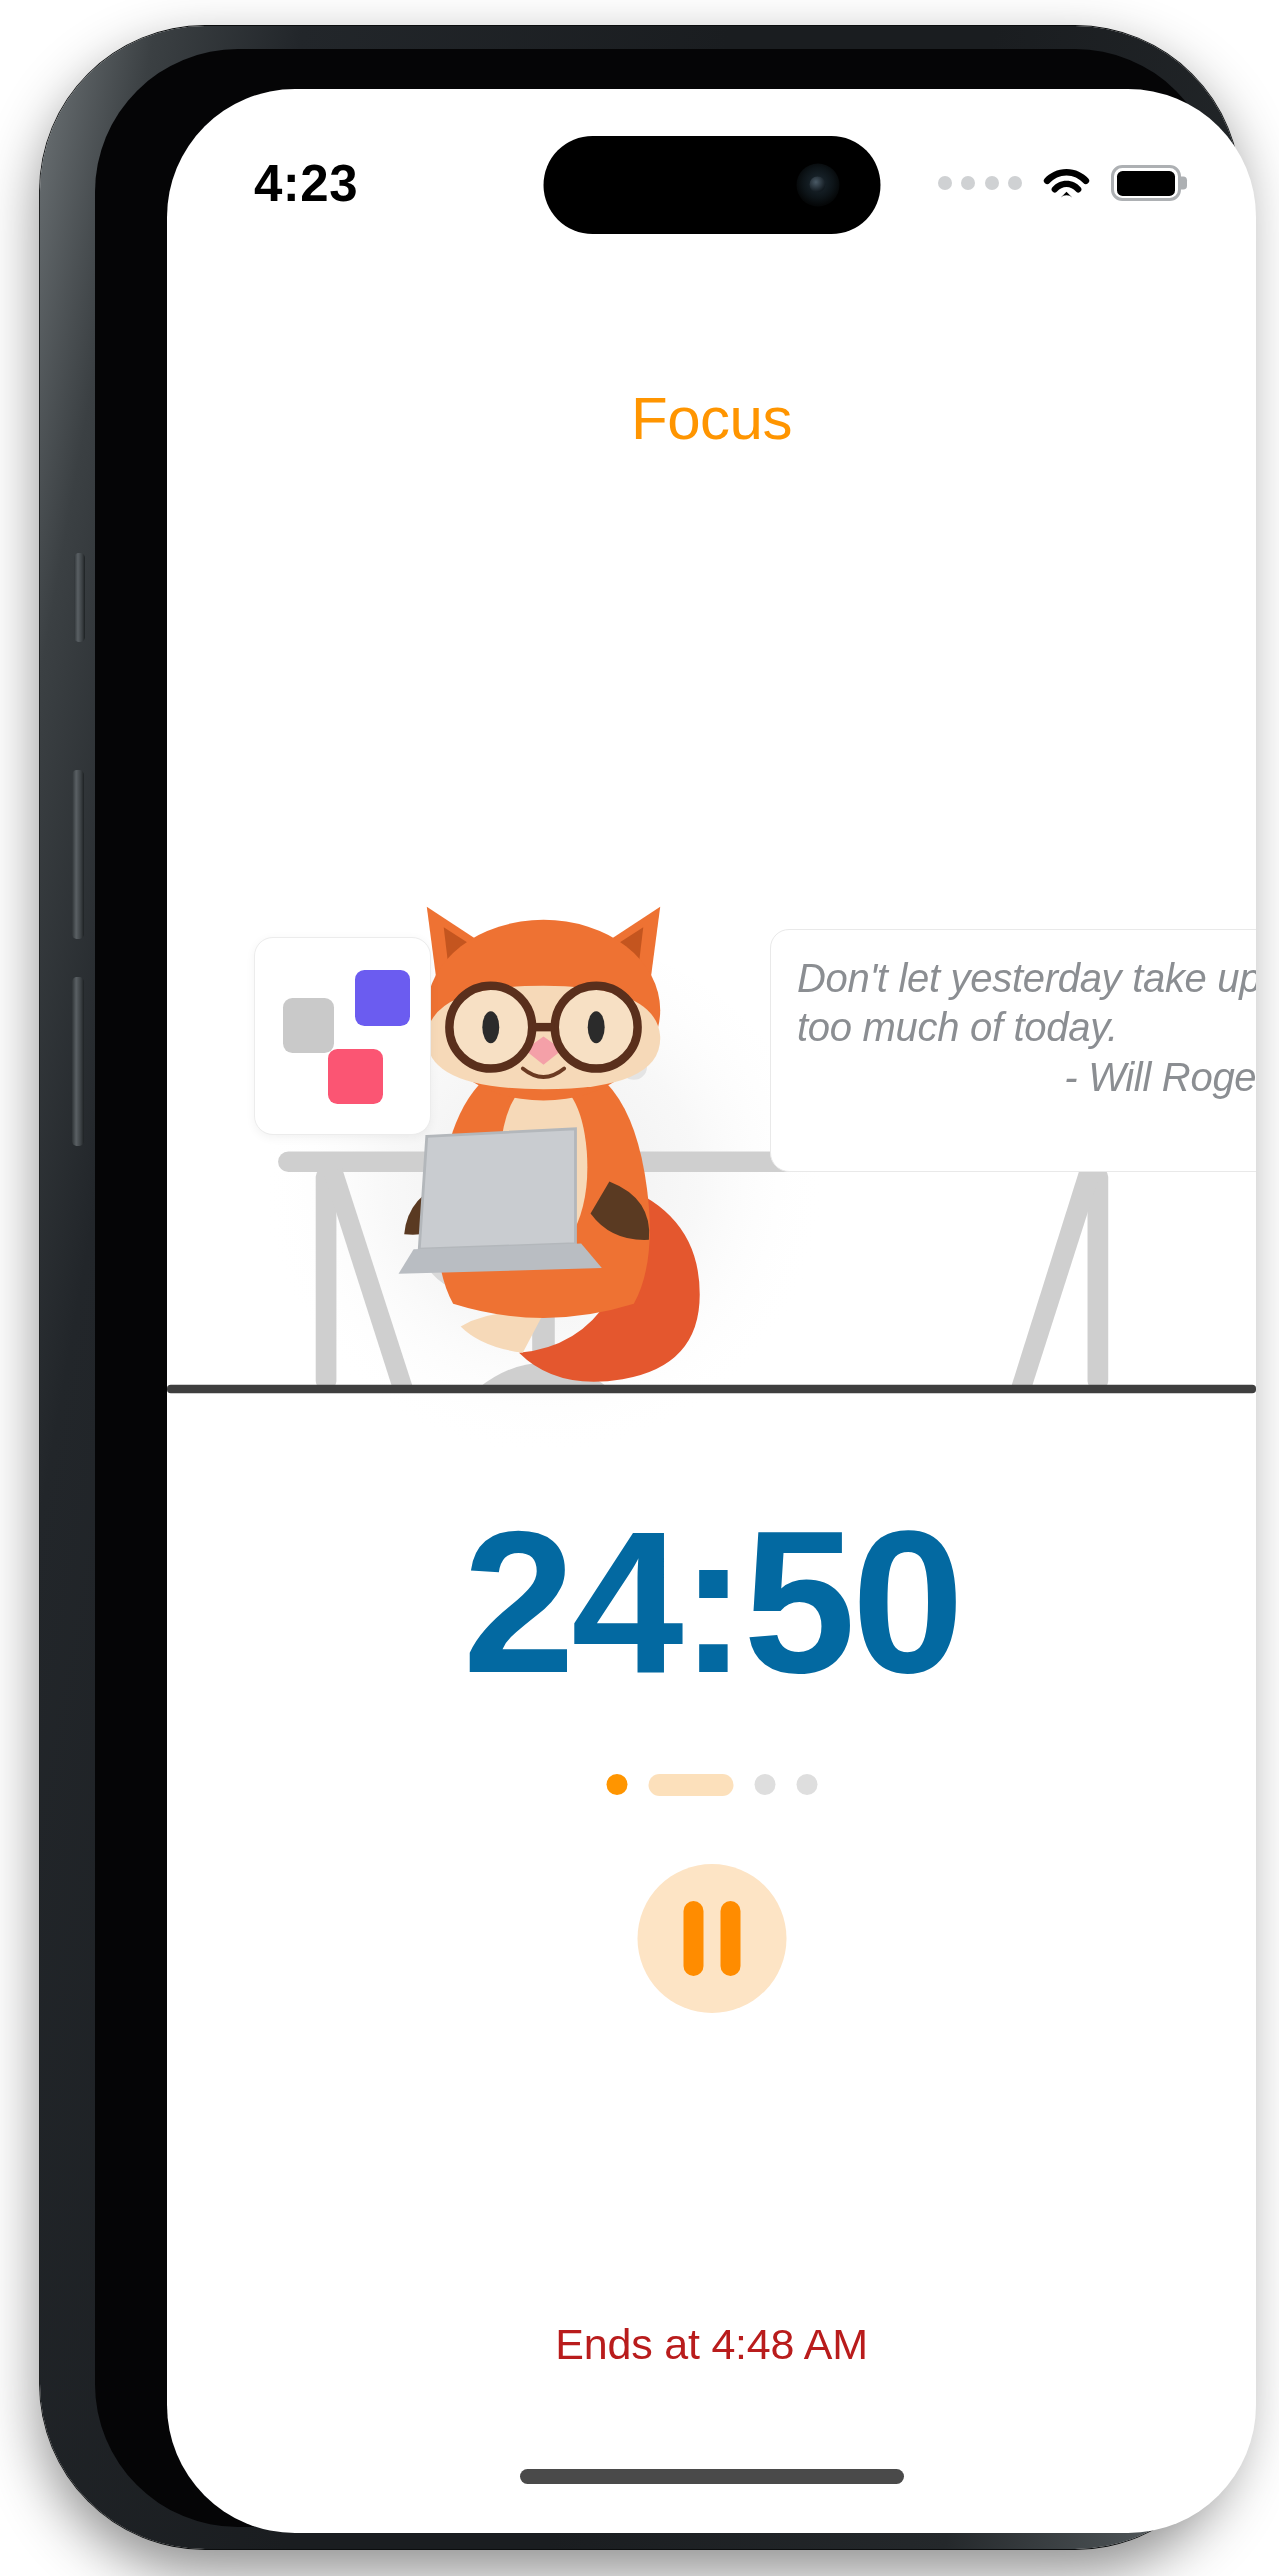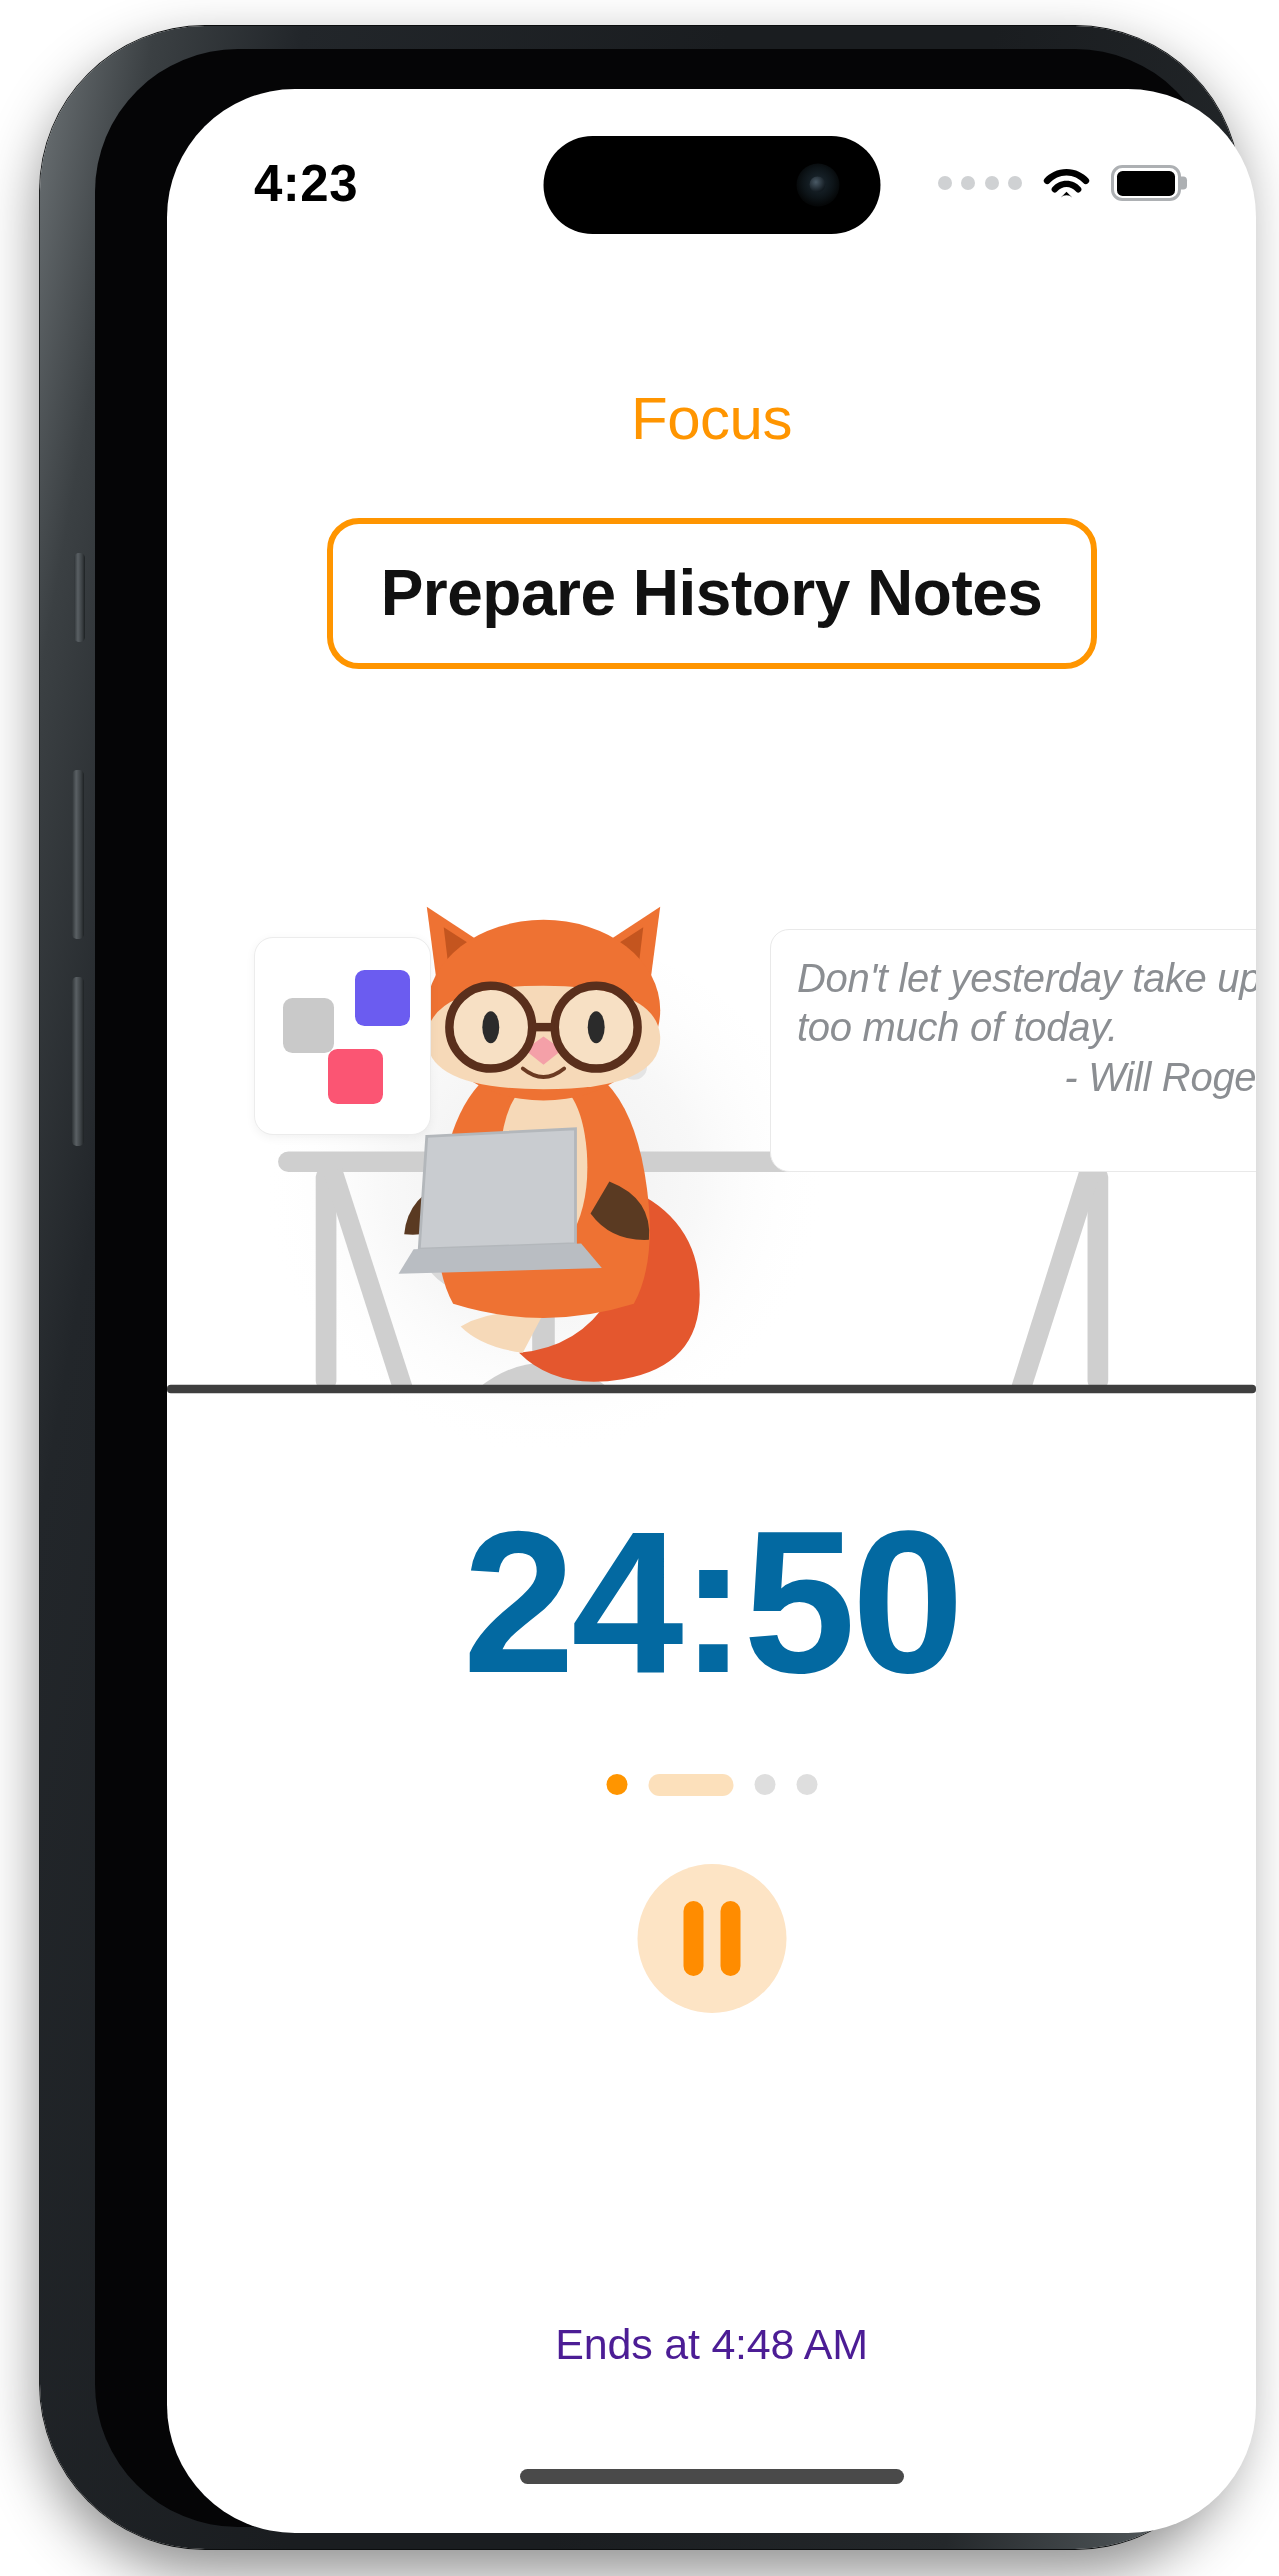--- a/index.html
+++ b/index.html
@@ -146,21 +146,21 @@
   #pause-button{
     position:absolute; left:50%; transform:translateX(-50%); top:1775px;
     width:149px; height:149px; border-radius:50%;
     background:#FDE4C5; display:flex; align-items:center; justify-content:center; gap:17px;
     cursor:pointer; border:none;
   }
   .pause-bar{ width:20px; height:75px; border-radius:10.4px; background:#FF8C00; }
 
   #ends-at-label{
     position:absolute; top:2231px; width:100%; text-align:center;
-    font-size:43px; font-weight:500; color:#4c1d95; letter-spacing:-0.2px;
+    font-size:43px; font-weight:500; color:#b91c1c; letter-spacing:-0.2px;
   }
 
   #home-indicator{
     position:absolute; left:50%; transform:translateX(-50%); bottom:49px;
     width:384px; height:15px; border-radius:9.4px; background:#4a4a4a;
   }
 </style>
 </head>
 <body>
 
@@ -196,23 +196,20 @@
       </div>
 
       <div id="dynamic-island">
         <div id="island-camera"></div>
       </div>
 
       <div id="app">
 
         <div id="page-title">Focus</div>
 
-        <div id="task-chip">
-          <span id="task-chip-label">Prepare History Notes</span>
-        </div>
 
         <div id="illustration">
 
           <svg id="illustration-svg" viewBox="0 0 1157 600">
             <defs>
               <radialGradient id="glow" cx="50%" cy="45%" r="50%">
                 <stop offset="0%" stop-color="#e9e9e9" stop-opacity="0.85"></stop>
                 <stop offset="55%" stop-color="#f2f2f2" stop-opacity="0.55"></stop>
                 <stop offset="100%" stop-color="#ffffff" stop-opacity="0"></stop>
               </radialGradient>

